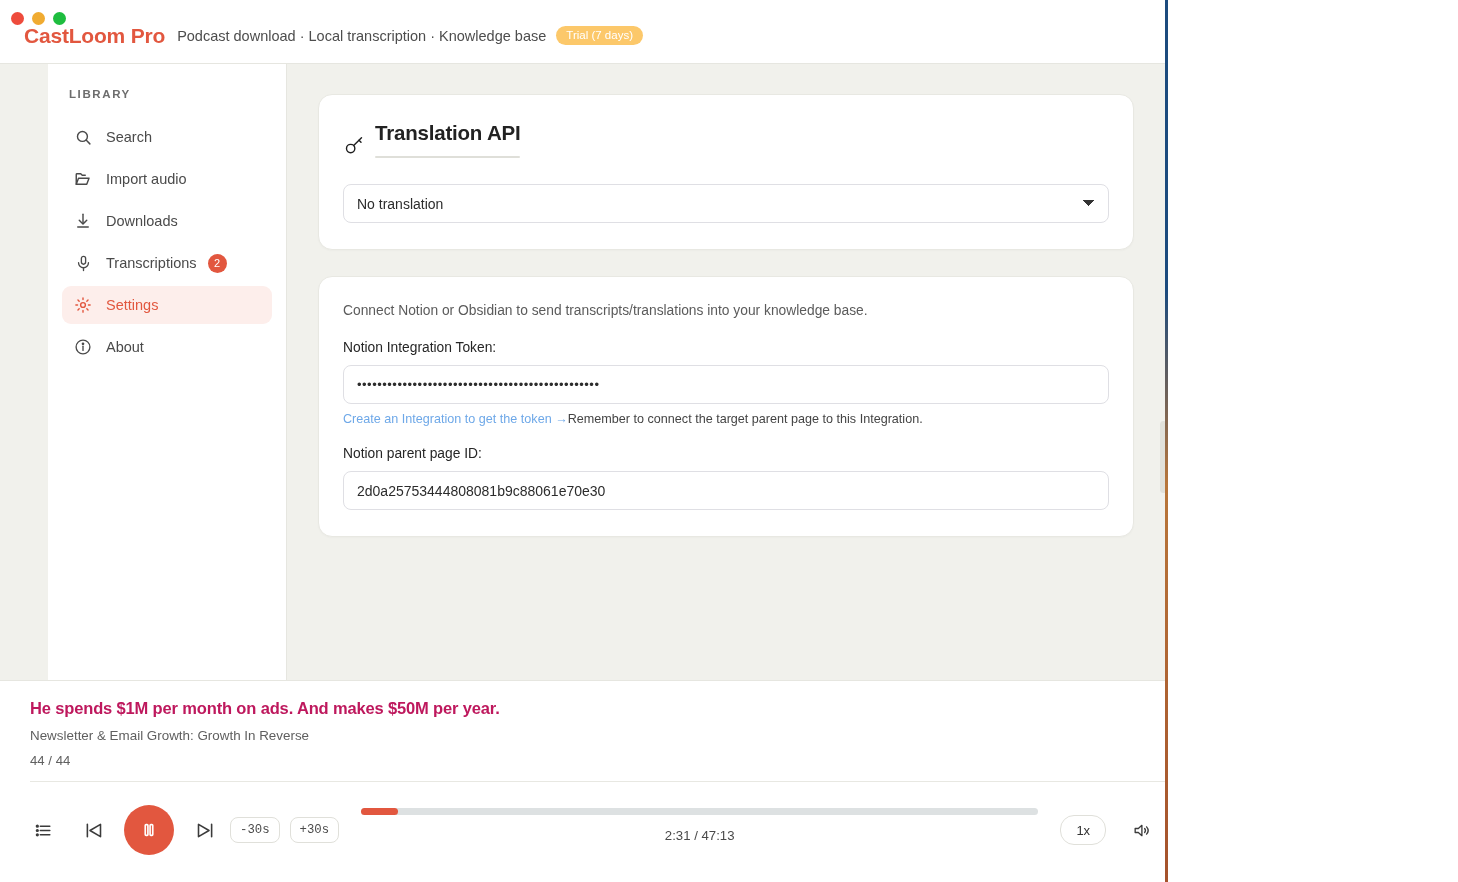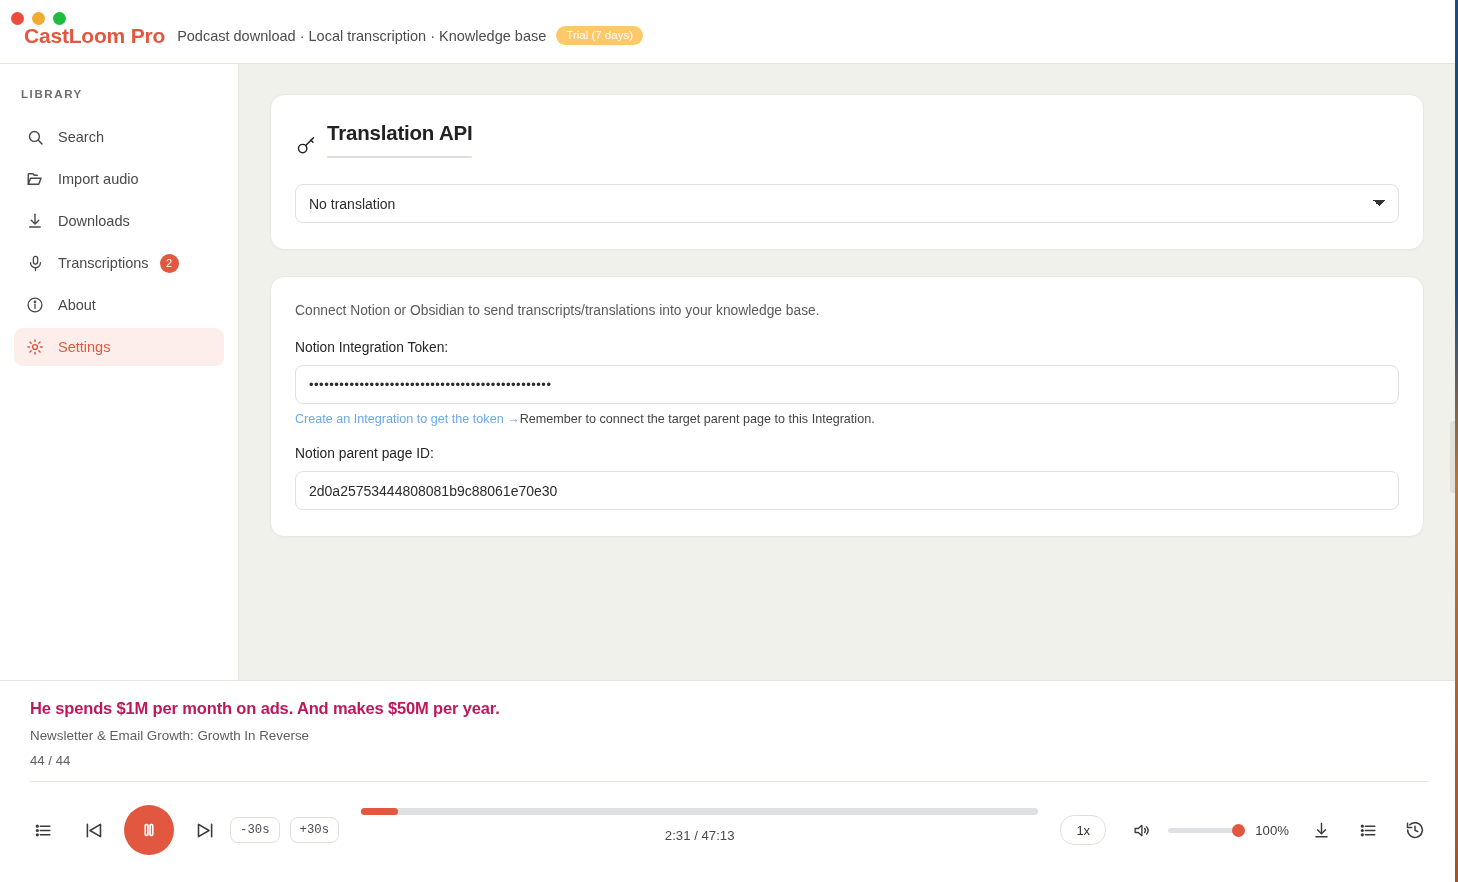--- a/index.html
+++ b/index.html
@@ -8,21 +8,21 @@
     width: 1458px;
     height: 882px;
     overflow: hidden;
     font-family: "Liberation Sans", sans-serif;
     background: #ffffff;
   }
 
   
   #app-window {
     position: relative;
-    width: 1458px;
+    width: 1168px;
     height: 882px;
     background: #f1f1ec;
     overflow: hidden;
   }
   
   #window-edge-right {
     position: absolute;
     top: 0; right: 0;
     width: 3px; height: 882px;
     background: linear-gradient(to bottom, #1c4b7e 0%, #1c4b7e 33%, #b8763a 55%, #a5522c 100%);
@@ -83,20 +83,21 @@
     padding: 3px 10px 4px;
     border-radius: 10px;
     white-space: nowrap;
   }
 
   
   #body-split {
     display: flex;
     height: 818px;
     position: relative;
+    padding-left: 48px;
   }
 
   
   #sidebar {
     width: 239px;
     min-width: 239px;
     background: #ffffff;
     border-right: 1px solid #e6e6e0;
     padding-top: 24px;
     position: relative;
@@ -435,39 +436,39 @@
           <svg width="17" height="17" viewBox="0 0 24 24" fill="none" stroke="#4a4a4a" stroke-width="1.9" stroke-linecap="round" stroke-linejoin="round">
             <rect x="9" y="2" width="6" height="11" rx="3"></rect>
               <path d="M5 11a7 7 0 0 0 14 0"></path>
               <line x1="12" y1="18" x2="12" y2="22"></line>
           </svg>
         </span>
         <span>Transcriptions</span>
         <span class="nav-badge">2</span>
       </div>
 
+      <div class="nav-item active">
+        <span class="nav-icon">
+          <svg width="18" height="18" viewBox="0 0 24 24" fill="none" stroke="#e2573f" stroke-width="1.9" stroke-linecap="round" stroke-linejoin="round">
+            <circle cx="12" cy="12" r="3.2"></circle>
+            <path d="M12 2.5v2.2M12 19.3v2.2M21.5 12h-2.2M4.7 12H2.5M18.7 5.3l-1.6 1.6M6.9 17.1l-1.6 1.6M18.7 18.7l-1.6-1.6M6.9 6.9L5.3 5.3"></path>
+          </svg>
+        </span>
+        <span>Settings</span>
+      </div>
+
       <div class="nav-item">
         <span class="nav-icon">
           <svg width="18" height="18" viewBox="0 0 24 24" fill="none" stroke="#4a4a4a" stroke-width="1.8" stroke-linecap="round">
             <circle cx="12" cy="12" r="9.2"></circle>
               <line x1="12" y1="11" x2="12" y2="16.5"></line>
               <circle cx="12" cy="7.8" r="0.9" fill="#4a4a4a"></circle>
           </svg>
         </span>
         <span>About</span>
-      </div>
-
-      <div class="nav-item active">
-        <span class="nav-icon">
-          <svg width="18" height="18" viewBox="0 0 24 24" fill="none" stroke="#e2573f" stroke-width="1.9" stroke-linecap="round" stroke-linejoin="round">
-            <circle cx="12" cy="12" r="3.2"></circle>
-            <path d="M12 2.5v2.2M12 19.3v2.2M21.5 12h-2.2M4.7 12H2.5M18.7 5.3l-1.6 1.6M6.9 17.1l-1.6 1.6M18.7 18.7l-1.6-1.6M6.9 6.9L5.3 5.3"></path>
-          </svg>
-        </span>
-        <span>Settings</span>
       </div>
     </div>
 
     <div id="main">
 
       <div class="card">
         <div class="card-head">
           <span class="head-icon">
             <svg width="20" height="20" viewBox="0 0 24 24" fill="none" stroke="#1f1f1f" stroke-width="1.7" stroke-linecap="round" stroke-linejoin="round">
               <circle cx="8" cy="15" r="5"></circle>

